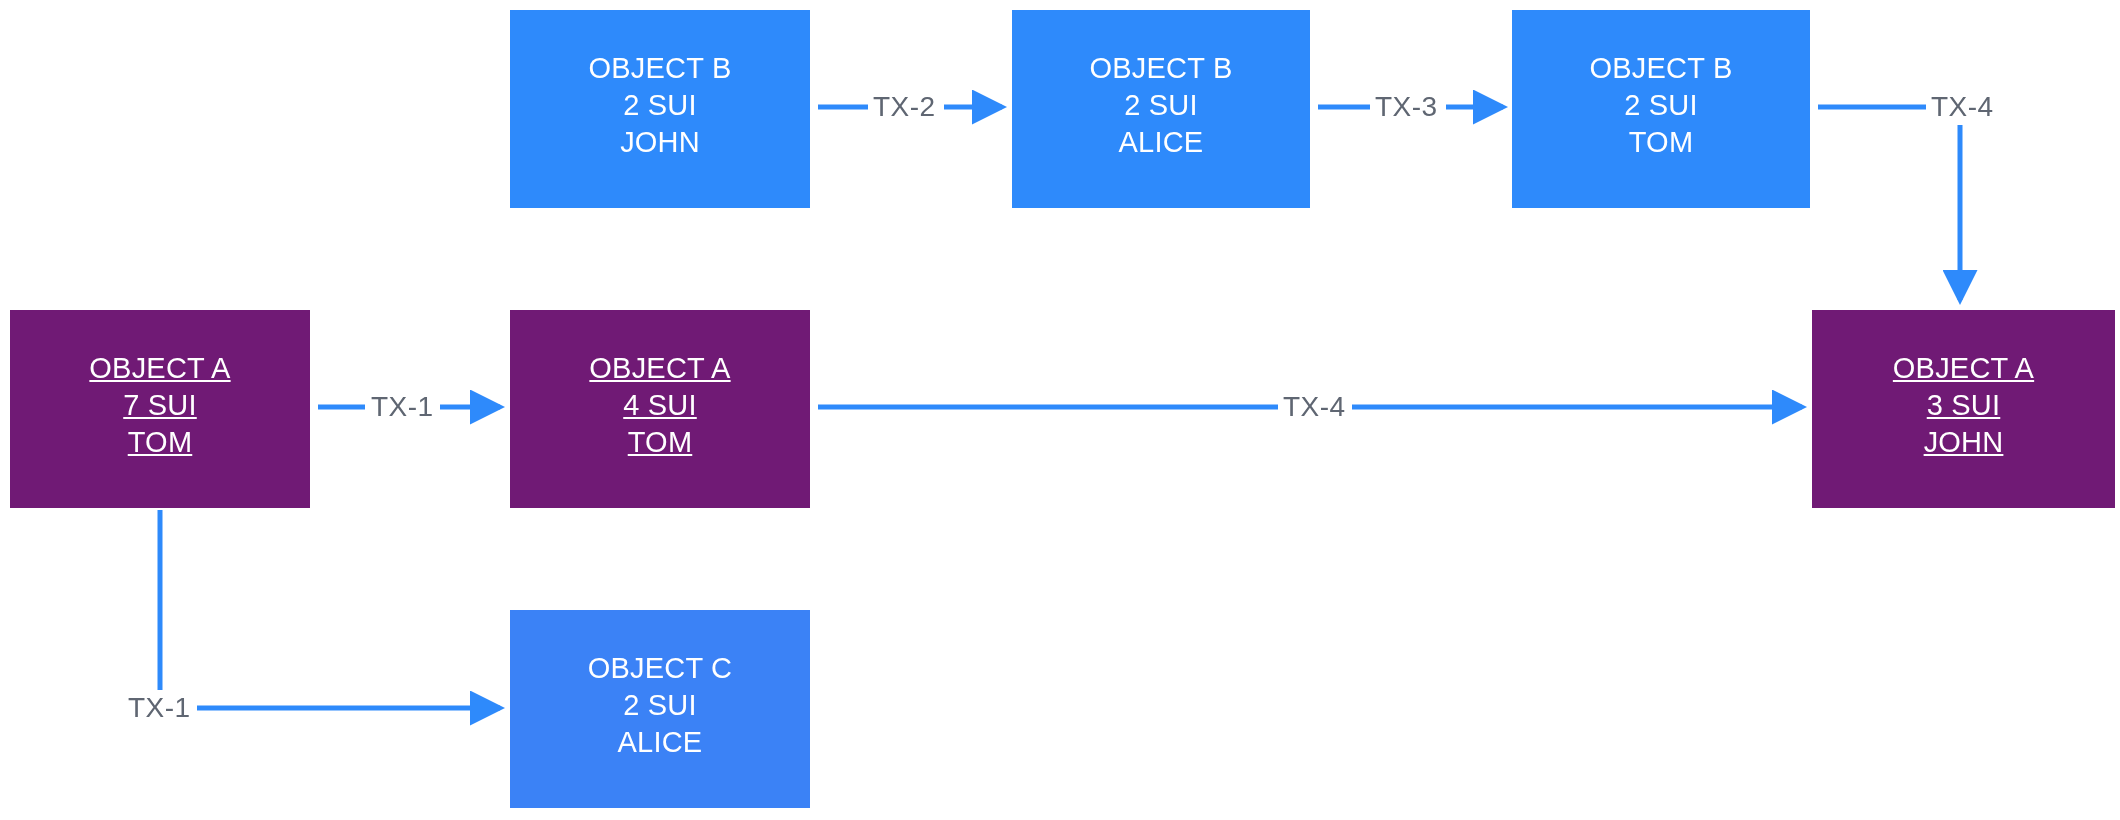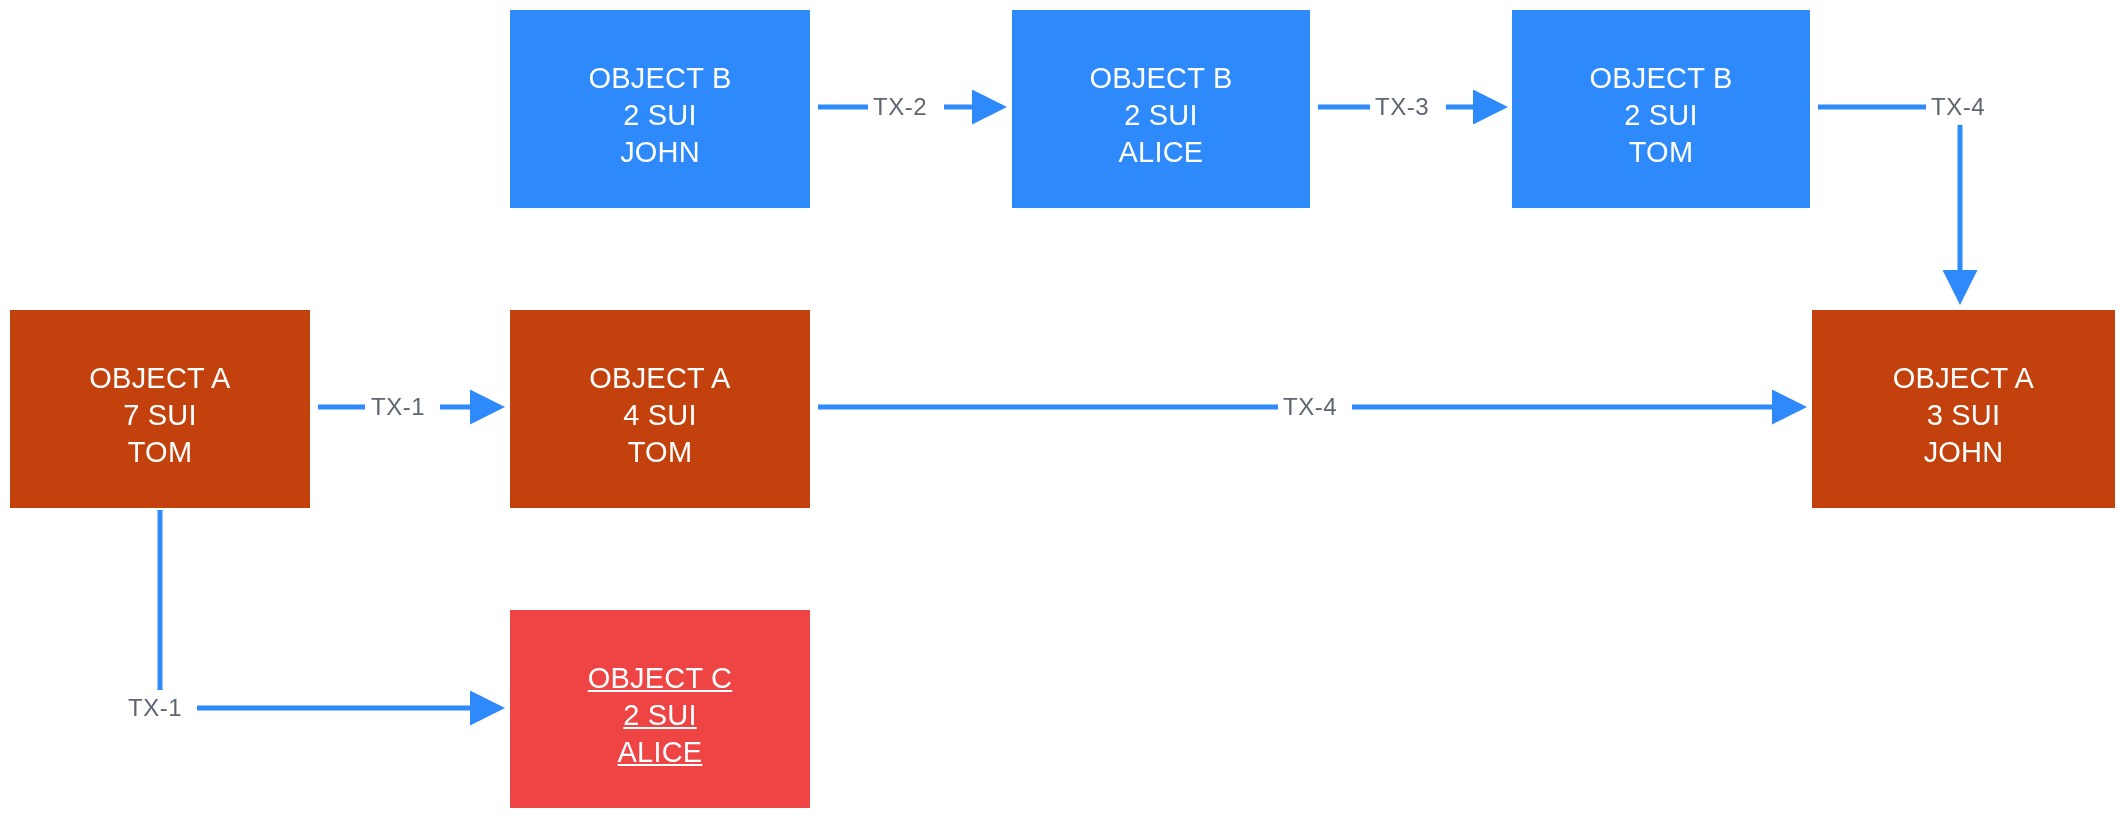--- a/index.html
+++ b/index.html
@@ -21,40 +21,40 @@
     position: absolute;
     box-sizing: border-box;
     display: flex;
     flex-direction: column;
     align-items: center;
     justify-content: flex-start;
     color: #ffffff;
     text-align: center;
   }
   .node .title-block {
-    margin-top: 50px;
+    margin-top: 40px;
     font-size: 29px;
     line-height: 37px;
     letter-spacing: 0.2px;
     font-weight: 400;
     white-space: pre;
   }
   .node .owner {
     font-size: 29px;
     line-height: 37px;
     letter-spacing: 0.2px;
     font-weight: 400;
   }
   .node.blue  { background: #2E8AFB; }
-  .node.black { background: #c2410c; }
-  .node.gray  { background: #ef4444; text-decoration: underline; }
+  .node.black { background: #701a75; text-decoration: underline; }
+  .node.gray  { background: #3b82f6; }
 
   .edge-label {
     position: absolute;
-    font-size: 24px;
+    font-size: 28px;
     line-height: 28px;
     color: #5F6672;
     letter-spacing: 0.5px;
     white-space: nowrap;
     background: #ffffff;
     padding: 0 3px;
   }
   svg.edges {
     position: absolute;
     left: 0;

